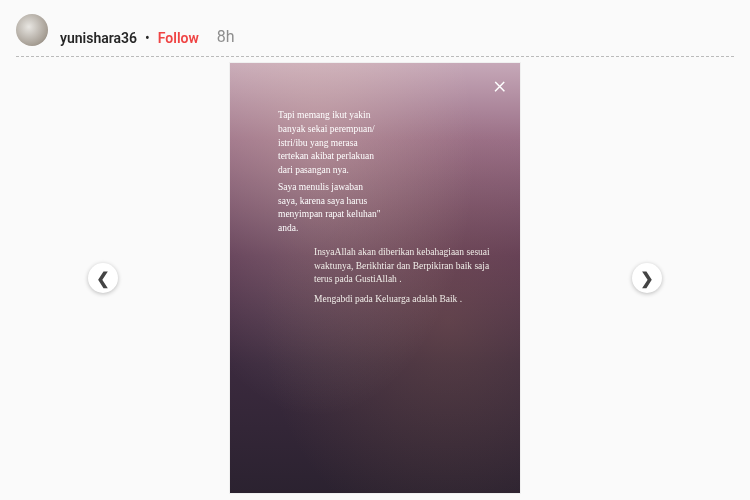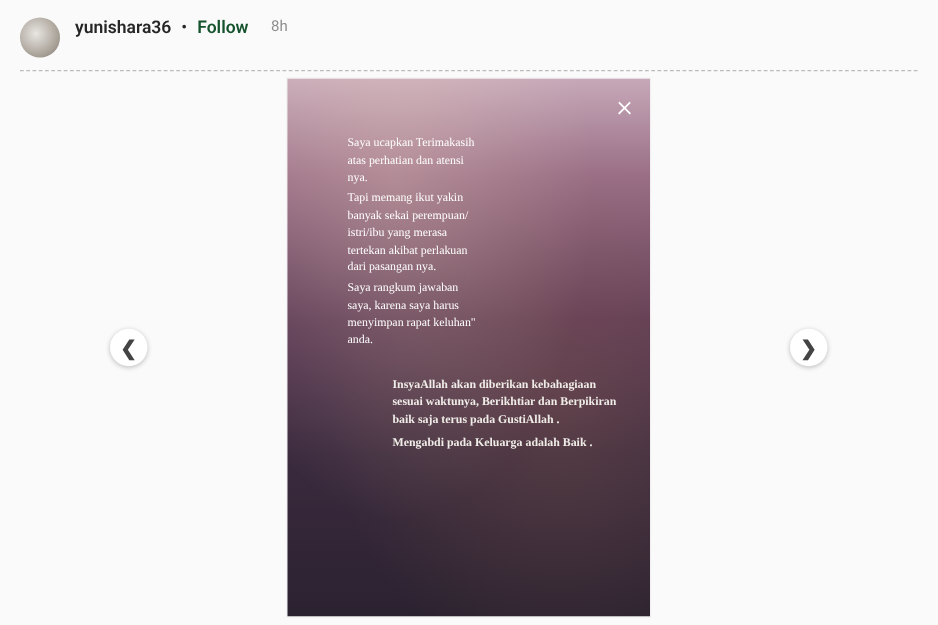--- a/index.html
+++ b/index.html
@@ -1,33 +1,33 @@
 <!DOCTYPE html>
 <html><head>
 <meta charset="utf-8">
 <style>
   html,body{margin:0;padding:0;width:750px;height:500px;background:#fafafa;font-family:-apple-system,BlinkMacSystemFont,"Segoe UI",Roboto,Helvetica,Arial,sans-serif;overflow:hidden}
   .page{width:750px;height:500px;position:relative}
-  .header{display:flex;align-items:flex-start;padding:14px 16px 10px 16px;gap:12px}
+  .header{display:flex;align-items:flex-end;padding:14px 16px 10px 16px;gap:12px}
   .avatar{width:32px;height:32px;border-radius:50%;background:radial-gradient(circle at 40% 40%,#e8e6e2 0%,#a49c92 70%,#5c554c 100%);flex:0 0 auto}
   .username{font-weight:600;font-size:14px;color:#262626}
   .follow-dot{color:#262626;font-size:14px;margin:0 -4px}
-  .follow{color:#14532d;font-weight:600;font-size:14px;cursor:pointer}
-  .timestamp{color:#8e8e8e;font-size:12px;margin-left:6px}
+  .follow{color:#ef4444;font-weight:600;font-size:14px;cursor:pointer}
+  .timestamp{color:#8e8e8e;font-size:16px;margin-left:6px}
   .divider{border:none;border-top:1px dashed #bbb;margin:0 16px}
   .viewer{position:relative;margin-top:6px;height:430px}
   .nav{position:absolute;top:50%;transform:translateY(-50%);width:30px;height:30px;border-radius:50%;background:#fff;box-shadow:0 1px 4px rgba(0,0,0,.25);display:flex;align-items:center;justify-content:center;cursor:pointer;color:#444;font-size:16px;font-weight:bold;user-select:none}
   .nav.prev{left:88px}
   .nav.next{right:88px}
   .story{position:absolute;left:50%;top:0;transform:translateX(-50%);width:290px;height:430px;background:linear-gradient(180deg,#c6a8b8 0%,#9a6f87 18%,#5d3a55 45%,#3b2a3e 70%,#2b2230 100%);box-shadow:0 0 0 1px rgba(0,0,0,.04);overflow:hidden}
   .story::after{content:"";position:absolute;inset:0;background:radial-gradient(ellipse at 30% 20%,rgba(255,230,200,.25),transparent 55%),radial-gradient(ellipse at 75% 60%,rgba(170,120,90,.25),transparent 60%)}
   .close{position:absolute;top:10px;right:14px;color:#fff;font-size:24px;line-height:1;cursor:pointer;z-index:3;font-weight:300}
   .story-inner{position:relative;z-index:2;padding:46px 18px 12px 48px;color:#fff;font-family:Georgia,"Times New Roman",serif;font-size:9.5px;line-height:1.45}
   .para{margin:0 0 3px 0;white-space:pre-line;max-width:180px}
-  .blk2{margin-top:22px;padding-left:36px;color:#f0ede8;font-weight:700;max-width:190px}
+  .blk2{margin-top:10px;padding-left:36px;color:#f0ede8;font-weight:400;max-width:190px}
   .blk2 .para{margin-bottom:6px}
 </style>
 </head>
 <body>
 <div class="page">
 
   <div class="header">
     <div class="avatar"></div>
     <span class="username">yunishara36</span>
     <span class="follow-dot">•</span>
@@ -39,29 +39,26 @@
 
   <div class="viewer">
 
     <div class="nav prev">
       <span>❮</span>
     </div>
 
     <div class="story">
       <div class="close">×</div>
       <div class="story-inner">
-        <p class="para">Saya ucapkan Terimakasih
-atas perhatian dan atensi
-nya.</p>
         <p class="para">Tapi memang ikut yakin
 banyak sekai perempuan/
 istri/ibu yang merasa
 tertekan akibat perlakuan
 dari pasangan nya.</p>
-        <p class="para">Saya rangkum jawaban
+        <p class="para">Saya menulis jawaban
 saya, karena saya harus
 menyimpan rapat keluhan"
 anda.</p>
         <div class="blk2">
           <p class="para">InsyaAllah akan diberikan kebahagiaan sesuai waktunya, Berikhtiar dan Berpikiran baik saja terus pada GustiAllah .</p>
           <p class="para">Mengabdi pada Keluarga adalah Baik .</p>
 
         </div>
       </div>
     </div>

